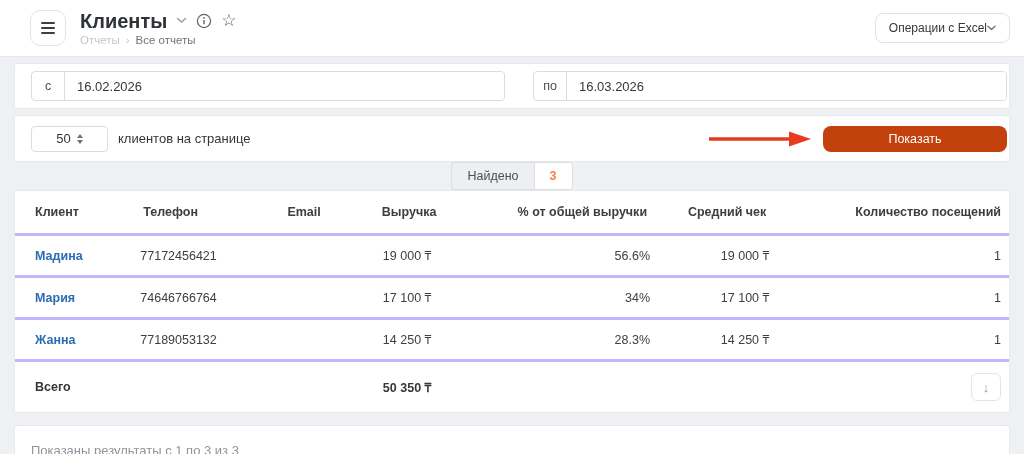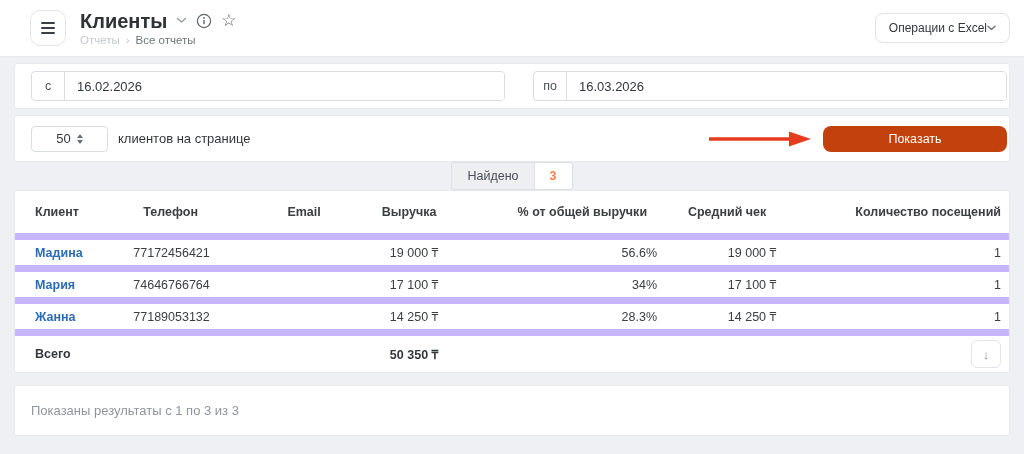--- a/index.html
+++ b/index.html
@@ -72,21 +72,21 @@
   }
   
   .tabs { height: 28px; display: flex; justify-content: center; }
   .tab { height: 28px; line-height: 26px; border: 1px solid #dcdfe3; font-size: 12.5px; cursor: pointer; }
   .tab-found { background: #edeff1; color: #4a4f55; padding: 0 15px; border-right: none; border-radius: 3px 0 0 3px; }
   .tab-count { background: #fff; color: #f2833f; font-weight: 700; padding: 0 15px; border-radius: 0 3px 3px 0; }
   
   .table-panel { padding: 0; }
   table { width: 100%; border-collapse: collapse; table-layout: fixed; font-size: 12.5px; color: #3c4043; }
   th { font-weight: 700; text-align: left; height: 32px; padding: 14px; color: #3c4043; }
-  td { height: 30px; padding: 4px; border-top: 7px solid #c4b5fd; }
+  td { height: 30px; padding: 11px; border-top: 3px solid #c4b5fd; }
   th.num, td.num { text-align: right; }
   th:first-child, td:first-child { padding-left: 20px; }
   th:last-child, td:last-child { padding-right: 8px; }
   .client-link { color: #2d6cb2; font-weight: 700; text-decoration: none; cursor: pointer; }
   tr.totals td { height: 36px; font-weight: 700; color: #33373c; }
   .dl-btn {
     width: 30px; height: 28px; border: 1px solid #e2e5e9; border-radius: 6px;
     background: #fff; color: #8d939a; font-size: 13px; cursor: pointer;
     display: inline-flex; align-items: center; justify-content: center; vertical-align: middle;
   }

